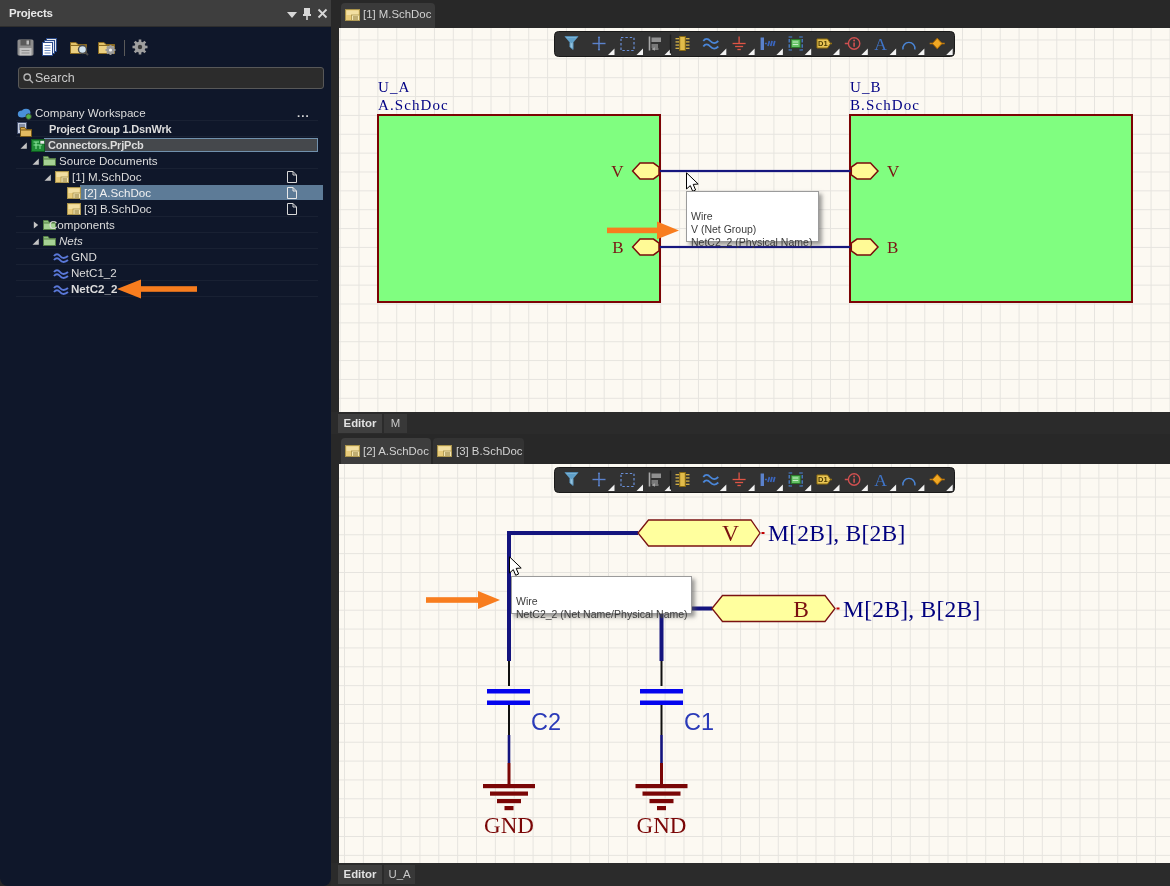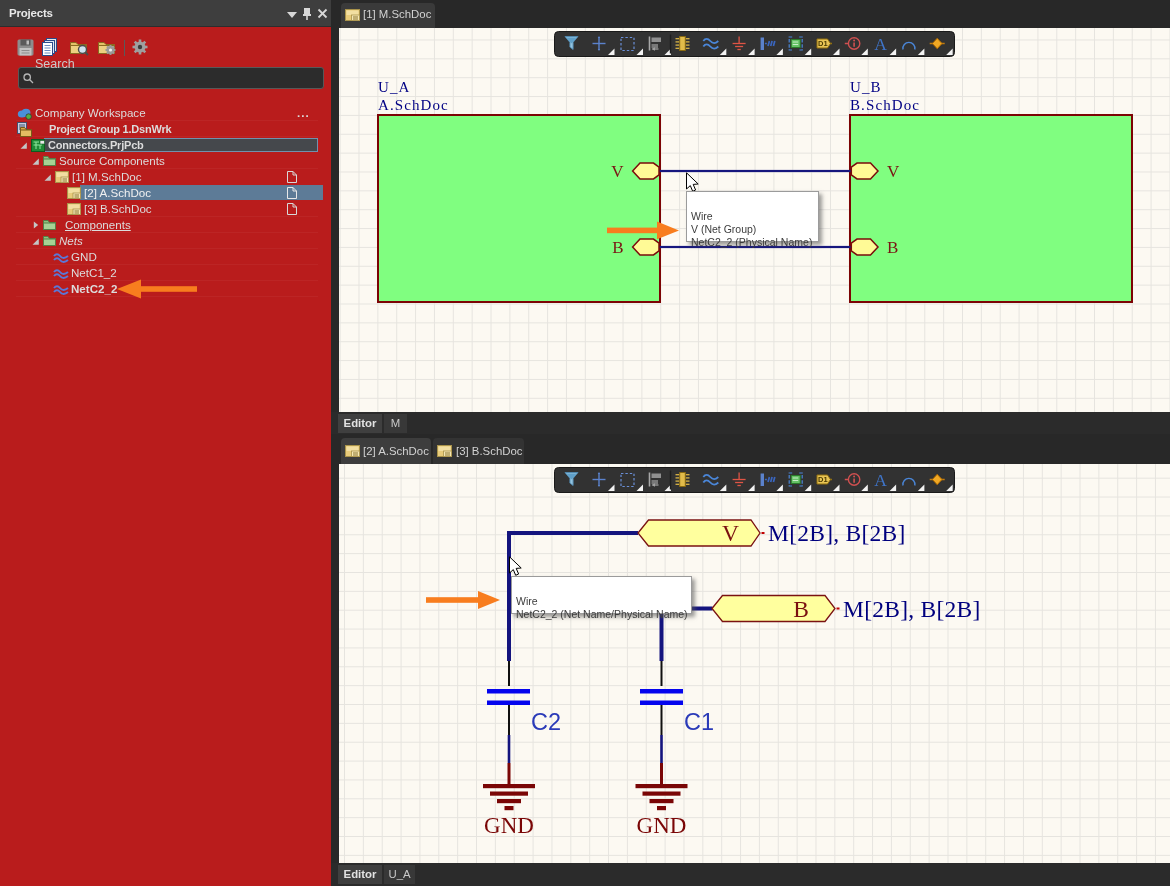--- a/index.html
+++ b/index.html
@@ -2,26 +2,26 @@
 <html><head>
 <meta charset="utf-8">
 <style>
 * { margin:0; padding:0; box-sizing:border-box; }
 html,body { width:1170px; height:886px; overflow:hidden; background:#282828; }
 body { font-family:"Liberation Sans", sans-serif; }
 #app { position:absolute; left:0; top:0; width:1170px; height:886px; }
 .abs { position:absolute; }
 
 
-#panel { position:absolute; left:0; top:0; width:331px; height:886px; background:#b91c1c; }
+#panel { position:absolute; left:0; top:0; width:331px; height:886px; background:#0f172a;border-radius:8px; }
 #panel-header { position:absolute; left:0; top:0; width:331px; height:27px; background:#3e3e3e; border-bottom:1px solid #2d2d2d;}
 #panel-title { position:absolute; left:9px; top:7px; font-size:11.5px; font-weight:bold; letter-spacing:-0.2px; color:#e8e8e8; }
 .hdr-ic { position:absolute; top:0; }
 #searchbox { position:absolute; left:18px; top:67px; width:306px; height:22px; background:#2c2c2c; border:1px solid #585858; border-radius:3px; }
-#searchtext { position:absolute; left:35px; top:57px; font-size:12.5px; color:#c9c9c9;text-align:center; }
+#searchtext { position:absolute; left:35px; top:71px; font-size:12.5px; color:#c9c9c9;text-align:center; }
 
 .trow { position:absolute; left:0; width:320px; height:16px; line-height:16px; }
 .trow .txt { position:absolute; top:0; font-size:11.6px; color:#dcdcdc; white-space:nowrap; line-height:16px; }
 .b { font-weight:bold; }
 .rowline { position:absolute; left:16px; width:302px; height:1px; background:rgba(255,255,255,0.045); }
 
 
 #tabbar-top { position:absolute; left:331px; top:0; width:839px; height:28px; background:#282828; }
 .doctab { position:absolute; height:25px; top:3px; background:#3a3a3a; border-radius:4px 4px 0 0; color:#d2d2d2; font-size:11.4px; }
 .doctab .lbl { position:absolute; left:24px; top:5px; white-space:nowrap; }
@@ -180,21 +180,21 @@
       </div>
 
       <div class="trow" style="top:153px;">
         <svg class="abs" style="left:32px; top:5px;" width="8" height="8">
             <polygon points="6.8,0.5 6.8,6.8 0.5,6.8" fill="#c4c4c4"></polygon>
           </svg>
         <svg class="abs" style="left:43px; top:2px;" width="13" height="12">
           <path d="M0.5 1.5 L5 1.5 L6.5 3.5 L12.5 3.5 L12.5 10.5 L0.5 10.5 Z" fill="#8fc27e" stroke="#567f47"></path>
           <rect x="0.5" y="4" width="12" height="6.5" fill="#a6d294" stroke="#567f47"></rect>
         </svg>
-        <div class="txt" style="left:59px;">Source Components</div>
+        <div class="txt" style="left:59px;">Source Documents</div>
       </div>
 
       <div class="trow" style="top:169px;">
         <svg class="abs" style="left:44px; top:5px;" width="8" height="8">
             <polygon points="6.8,0.5 6.8,6.8 0.5,6.8" fill="#c4c4c4"></polygon>
           </svg>
         <svg class="abs" style="left:55px; top:2px;" width="14" height="12">
           <rect x="0.5" y="0.5" width="13" height="11" fill="#e8cb7a" stroke="#a8924a"></rect>
           <rect x="1.5" y="1.5" width="11" height="4.5" fill="#f2dfa2"></rect>
           <rect x="6" y="6" width="7.5" height="5.5" fill="#f5e7b4" stroke="#a8924a" stroke-width="0.8"></rect>
@@ -246,21 +246,21 @@
       </div>
 
       <div class="trow" style="top:217px;">
         <svg class="abs" style="left:33px; top:4px;" width="6" height="9">
             <polygon points="0.8,0.5 5.2,4 0.8,7.5" fill="#c4c4c4"></polygon>
           </svg>
         <svg class="abs" style="left:43px; top:2px;" width="13" height="12">
           <path d="M0.5 1.5 L5 1.5 L6.5 3.5 L12.5 3.5 L12.5 10.5 L0.5 10.5 Z" fill="#8fc27e" stroke="#567f47"></path>
           <rect x="0.5" y="4" width="12" height="6.5" fill="#a6d294" stroke="#567f47"></rect>
         </svg>
-        <div class="txt" style="left:65px;text-decoration:underline;">Components</div>
+        <div class="txt" style="left:49px;">Components</div>
       </div>
 
       <div class="trow" style="top:233px;">
         <svg class="abs" style="left:32px; top:5px;" width="8" height="8">
             <polygon points="6.8,0.5 6.8,6.8 0.5,6.8" fill="#c4c4c4"></polygon>
           </svg>
         <svg class="abs" style="left:43px; top:2px;" width="13" height="12">
           <path d="M0.5 1.5 L5 1.5 L6.5 3.5 L12.5 3.5 L12.5 10.5 L0.5 10.5 Z" fill="#8fc27e" stroke="#567f47"></path>
           <rect x="0.5" y="4" width="12" height="6.5" fill="#a6d294" stroke="#567f47"></rect>
         </svg>

